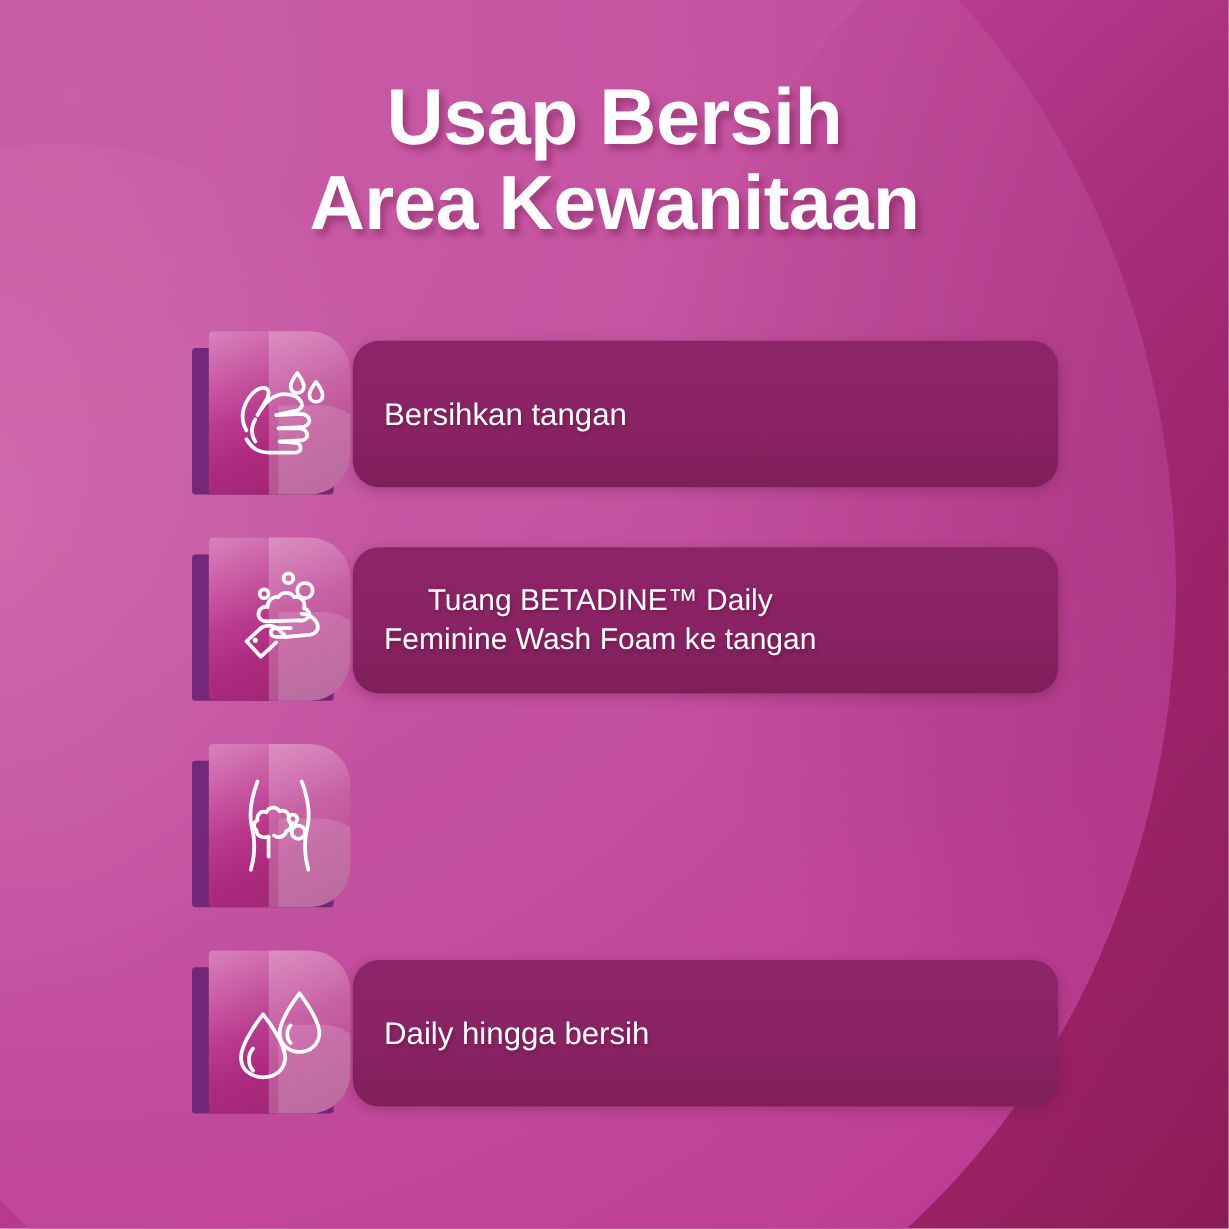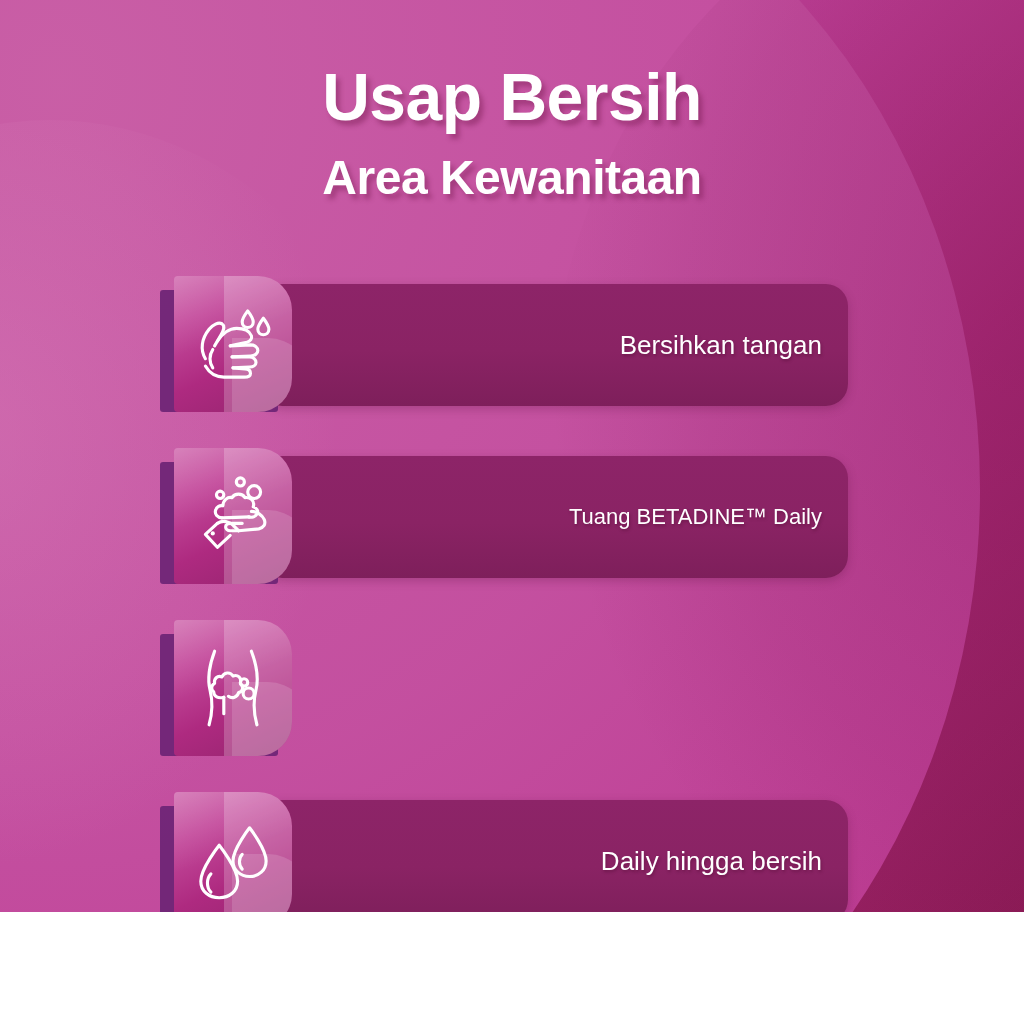--- a/index.html
+++ b/index.html
@@ -3,21 +3,21 @@
 <meta charset="utf-8">
 <style>
   html,body{margin:0;padding:0;}
   body{
     width:1024px;height:1024px;
     font-family:"Liberation Sans","DejaVu Sans",sans-serif;
     overflow:hidden;
   }
   #poster{
     position:relative;
-    width:1024px;height:912px;
+    width:1024px;height:1024px;
     overflow:hidden;
     background:linear-gradient(135deg,#c7539f 0%,#c0429a 38%,#ab2a78 68%,#8c1b56 100%);
   }
   
   .blob{
     position:absolute;
     border-radius:50%;
     pointer-events:none;
   }
   #blob-main{
@@ -46,58 +46,58 @@
   .title-line{
     display:block;
     color:#ffffff;
     font-weight:700;
     font-size:66px;
     line-height:1.02;
     letter-spacing:-0.5px;
     text-shadow:4px 5px 5px rgba(110,20,70,.40);
   }
   #title-line-1{font-size:66px;}
-  #title-line-2{font-size:48px;margin-top:23px;}
+  #title-line-2{font-size:64px;margin-top:6px;}
 
   
   #steps{
     position:absolute;
     left:0;top:276px;
     width:1024px;
     z-index:5;
   }
   .step{
     position:relative;
     height:138px;
     margin-bottom:34px;
   }
   .step-bar{
     position:absolute;
-    left:260px;
+    left:294px;
     top:8px;
     width:588px;
     height:122px;
     border-radius:22px;
     background:linear-gradient(180deg,#8d2468 0%,#8a2364 55%,#7e1f5b 100%);
     box-shadow:0 3px 10px rgba(90,18,60,.28);
     display:flex;
     align-items:center;
-    justify-content:flex-end;
+    justify-content:flex-start;
     text-align:center;
     padding:14px 26px;
     box-sizing:border-box;
   }
   .step-text{
     color:#ffffff;
     font-size:26px;
     font-weight:400;
     line-height:1.34;
     text-shadow:1px 2px 3px rgba(80,14,52,.45);
   }
-  .step-text.small{font-size:22px;}
+  .step-text.small{font-size:25px;}
 
   
   .tile-wrap{
     position:absolute;
     left:160px;top:0;
     width:150px;height:150px;
   }
   .tile-shadow{
     position:absolute;
     left:0;top:14px;
@@ -182,20 +182,21 @@
             </svg>
           </div>
         </div>
       </div>
     </div>
 
     <div class="step">
       <div class="step-bar">
         <div class="step-text small">
           <span>Tuang BETADINE™ Daily</span><br>
+          <span>Feminine Wash Foam ke tangan</span>
         </div>
       </div>
       <div class="tile-wrap">
         <div class="tile-shadow"></div>
         <div class="tile">
           <div class="tile-b"></div>
           <div class="tile-b2"></div>
           <div class="tile-sheen"></div>
           <div class="tile-icon">
             <svg width="92" height="92" viewBox="0 0 100 100" fill="none" stroke="#ffffff" stroke-width="3.4" stroke-linecap="round" stroke-linejoin="round">

